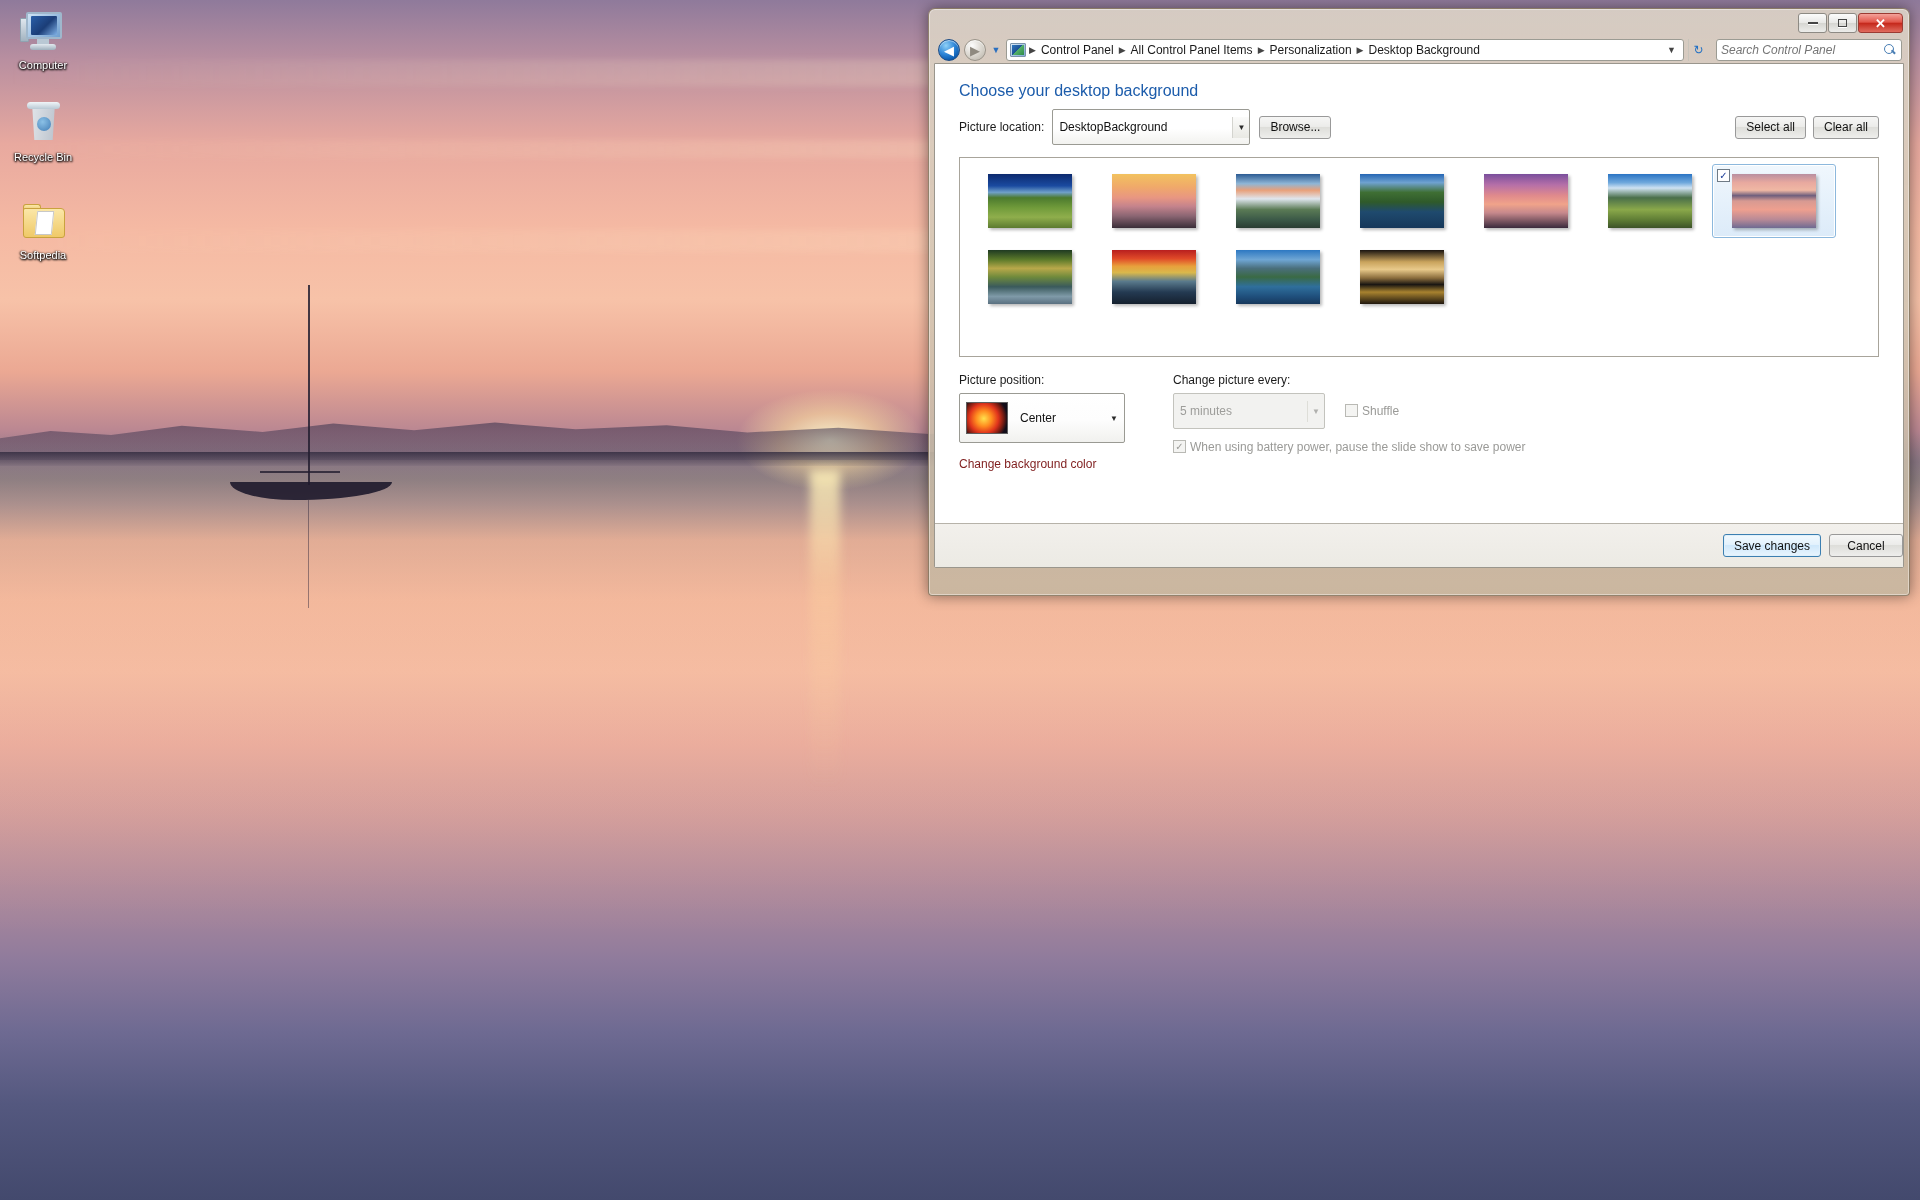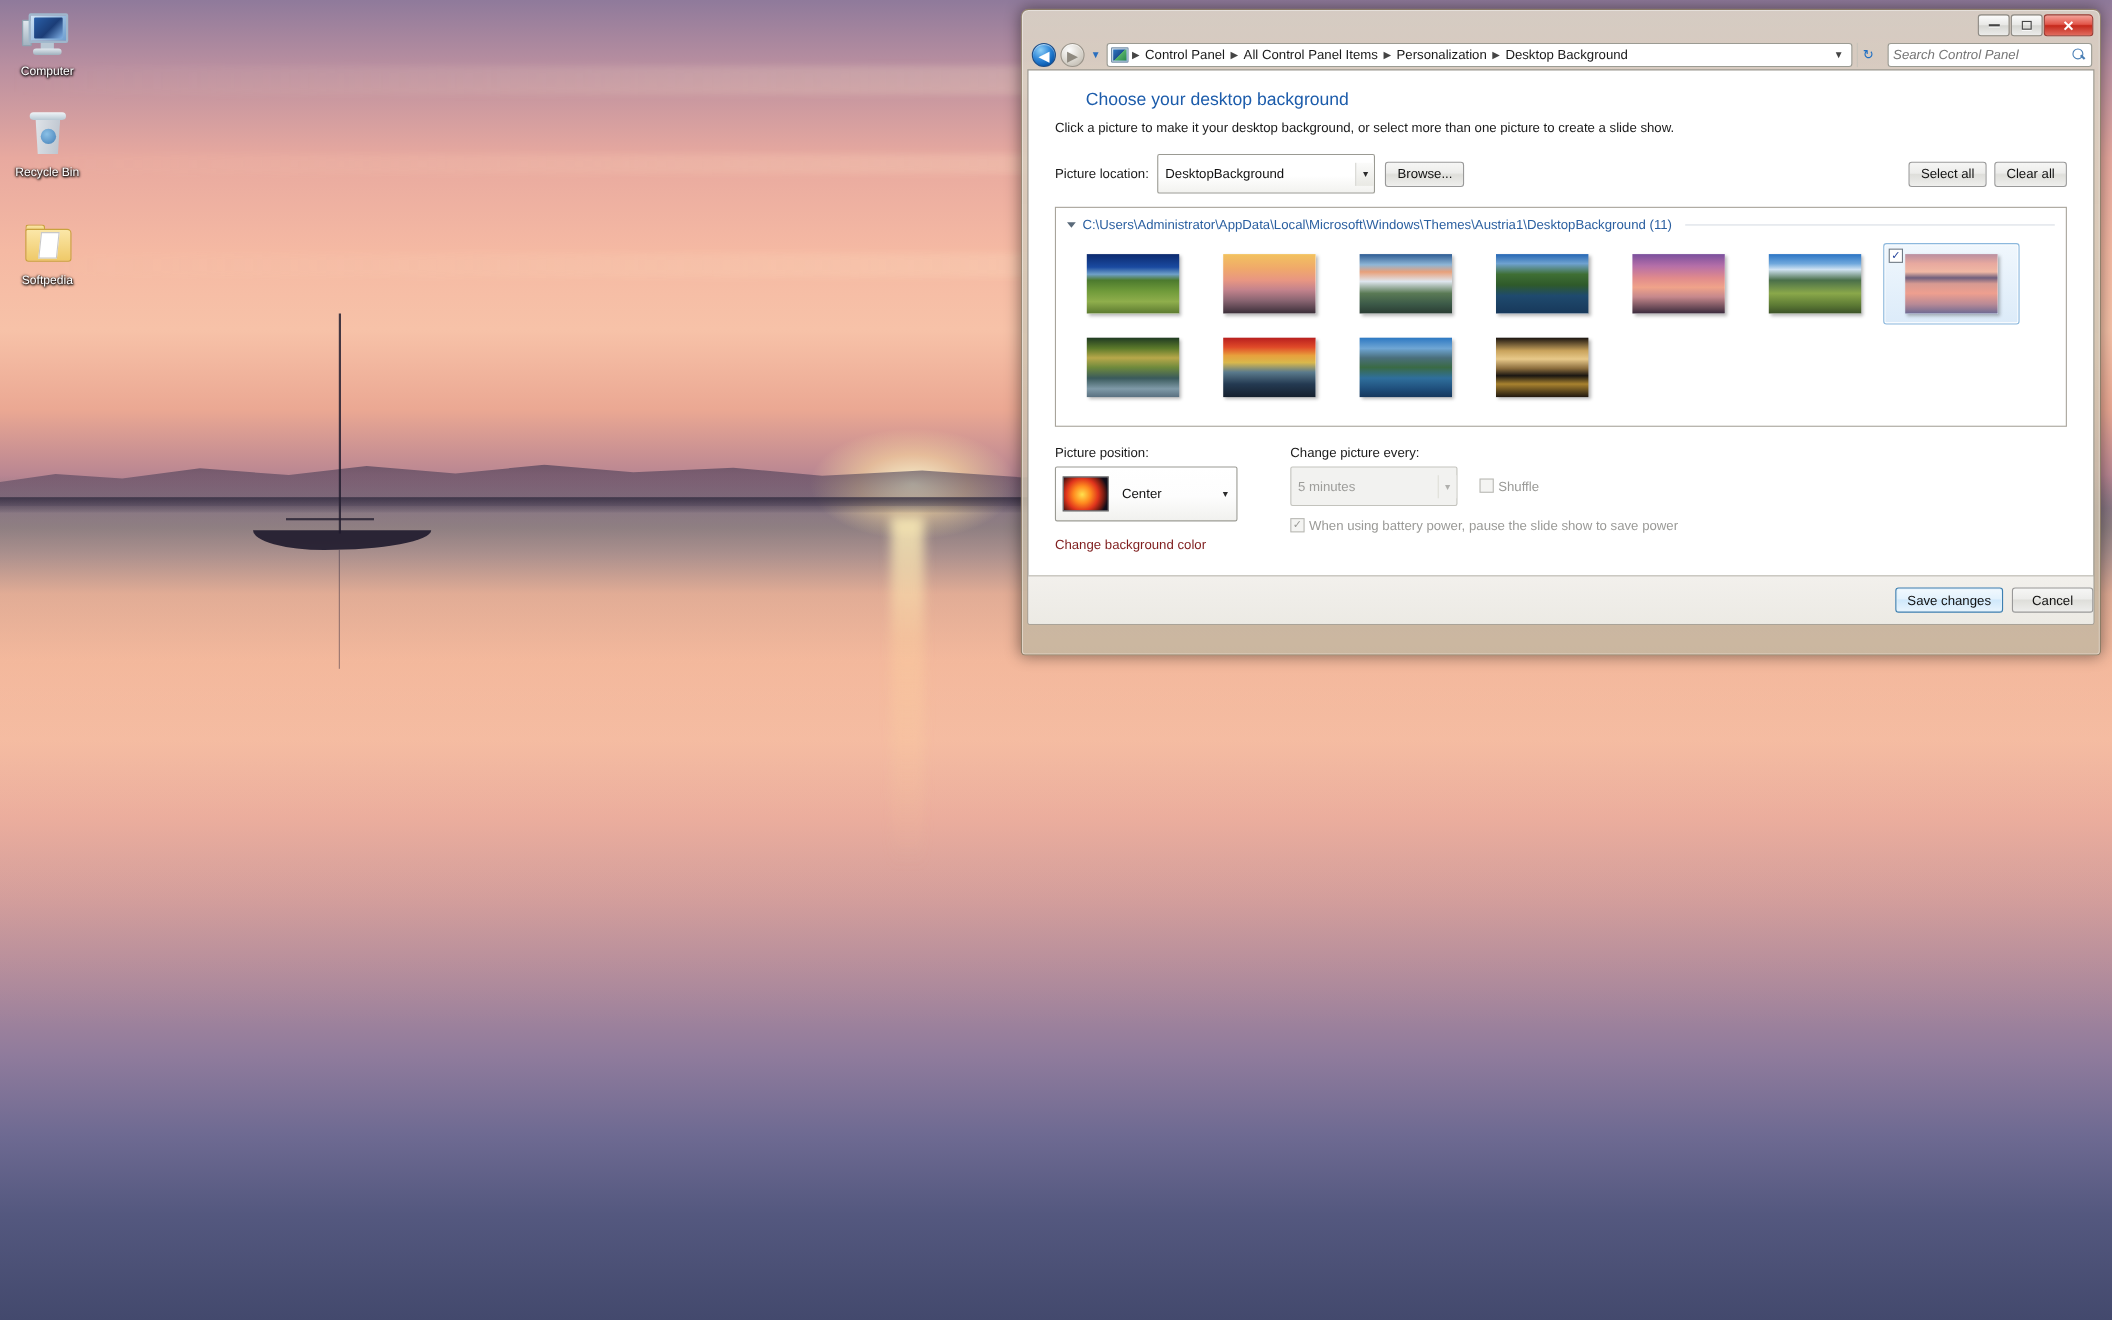--- a/index.html
+++ b/index.html
@@ -179,21 +179,21 @@
   .mag:before{content:"";position:absolute;left:0;top:0;width:8px;height:8px;border:1.6px solid #4a7fb5;border-radius:50%;}
   .mag:after{content:"";position:absolute;left:7px;top:7px;width:5px;height:1.6px;background:#4a7fb5;transform:rotate(45deg);}
 
   
   #client {
     background: #fff; border: 1px solid #9a968d;
     height: 505px; display: flex; flex-direction: column;
     border-radius: 0 0 2px 2px;
   }
   #pane { flex: 1; padding: 18px 24px 0 24px; overflow: hidden; }
-  h1#heading { font-size: 16px; font-weight: normal; color: #1c5cab; margin-bottom: 9px; margin-left: 28px; }
+  h1#heading { font-size: 16px; font-weight: normal; color: #1c5cab; margin-bottom: 9px; }
   #subtitle { font-size: 12px; color: #1a1a1a; margin-bottom: 17px; }
 
   .row { display: flex; align-items: center; }
   .lbl-inline { font-size: 12px; color: #1a1a1a; margin-right: 8px; }
 
   .combo {
     height: 36px; border: 1px solid #9a9a93; border-radius: 2px;
     background: linear-gradient(to bottom,#fff 0%,#fff 55%,#f2f2ef 100%);
     display: flex; align-items: center; padding: 0 0 0 6px; font-size: 12px; color:#111;
   }
@@ -371,45 +371,39 @@
       <div id="searchbox">
         <input type="text" placeholder="Search Control Panel" style="">
         <span class="mag"></span>
       </div>
     </div>
 
     <div id="client">
       <div id="pane">
 
         <h1 id="heading">Choose your desktop background</h1>
-        <div id="subtitle">Click a picture to make it your desktop background, or select more than one picture to create a slide show.</div>
 
         <div class="row">
           <span class="lbl-inline">Picture location:</span>
           <div class="combo" style="width:198px">
             <span>DesktopBackground</span>
             <span class="arrow">▼</span>
           </div>
           <div class="btn" style="margin-left:9px;min-width:68px">
             <span>Browse...</span>
           </div>
           <div class="btn" style="margin-left:auto;min-width:62px">
             <span>Select all</span>
           </div>
           <div class="btn" style="margin-left:7px;min-width:62px">
             <span>Clear all</span>
           </div>
         </div>
 
         <div id="listbox">
-          <div id="grouphdr">
-            <span class="tri"></span>
-            <span id="grouppath">C:\Users\Administrator\AppData\Local\Microsoft\Windows\Themes\Austria1\DesktopBackground (11)</span>
-            <span class="hr"></span>
-          </div>
           <div id="thumbs">
               <div class="thumb-cell">
                 <div class="thumb" style="background: linear-gradient(rgb(12, 42, 110) 0%, rgb(26, 74, 160) 22%, rgb(111, 160, 200) 34%, rgb(76, 122, 46) 44%, rgb(111, 154, 58) 62%, rgb(143, 174, 76) 80%, rgb(92, 122, 48) 100%);"></div>
               </div>
               <div class="thumb-cell">
                 <div class="thumb" style="background: linear-gradient(rgb(242, 194, 95) 0%, rgb(240, 169, 106) 24%, rgb(232, 150, 130) 44%, rgb(196, 131, 140) 60%, rgb(138, 101, 114) 78%, rgb(58, 46, 56) 100%);"></div>
               </div>
               <div class="thumb-cell">
                 <div class="thumb" style="background: linear-gradient(rgb(44, 91, 147) 0%, rgb(143, 182, 214) 18%, rgb(232, 160, 122) 30%, rgb(223, 230, 238) 46%, rgb(90, 122, 85) 66%, rgb(60, 90, 72) 84%, rgb(42, 60, 51) 100%);"></div>
               </div>

